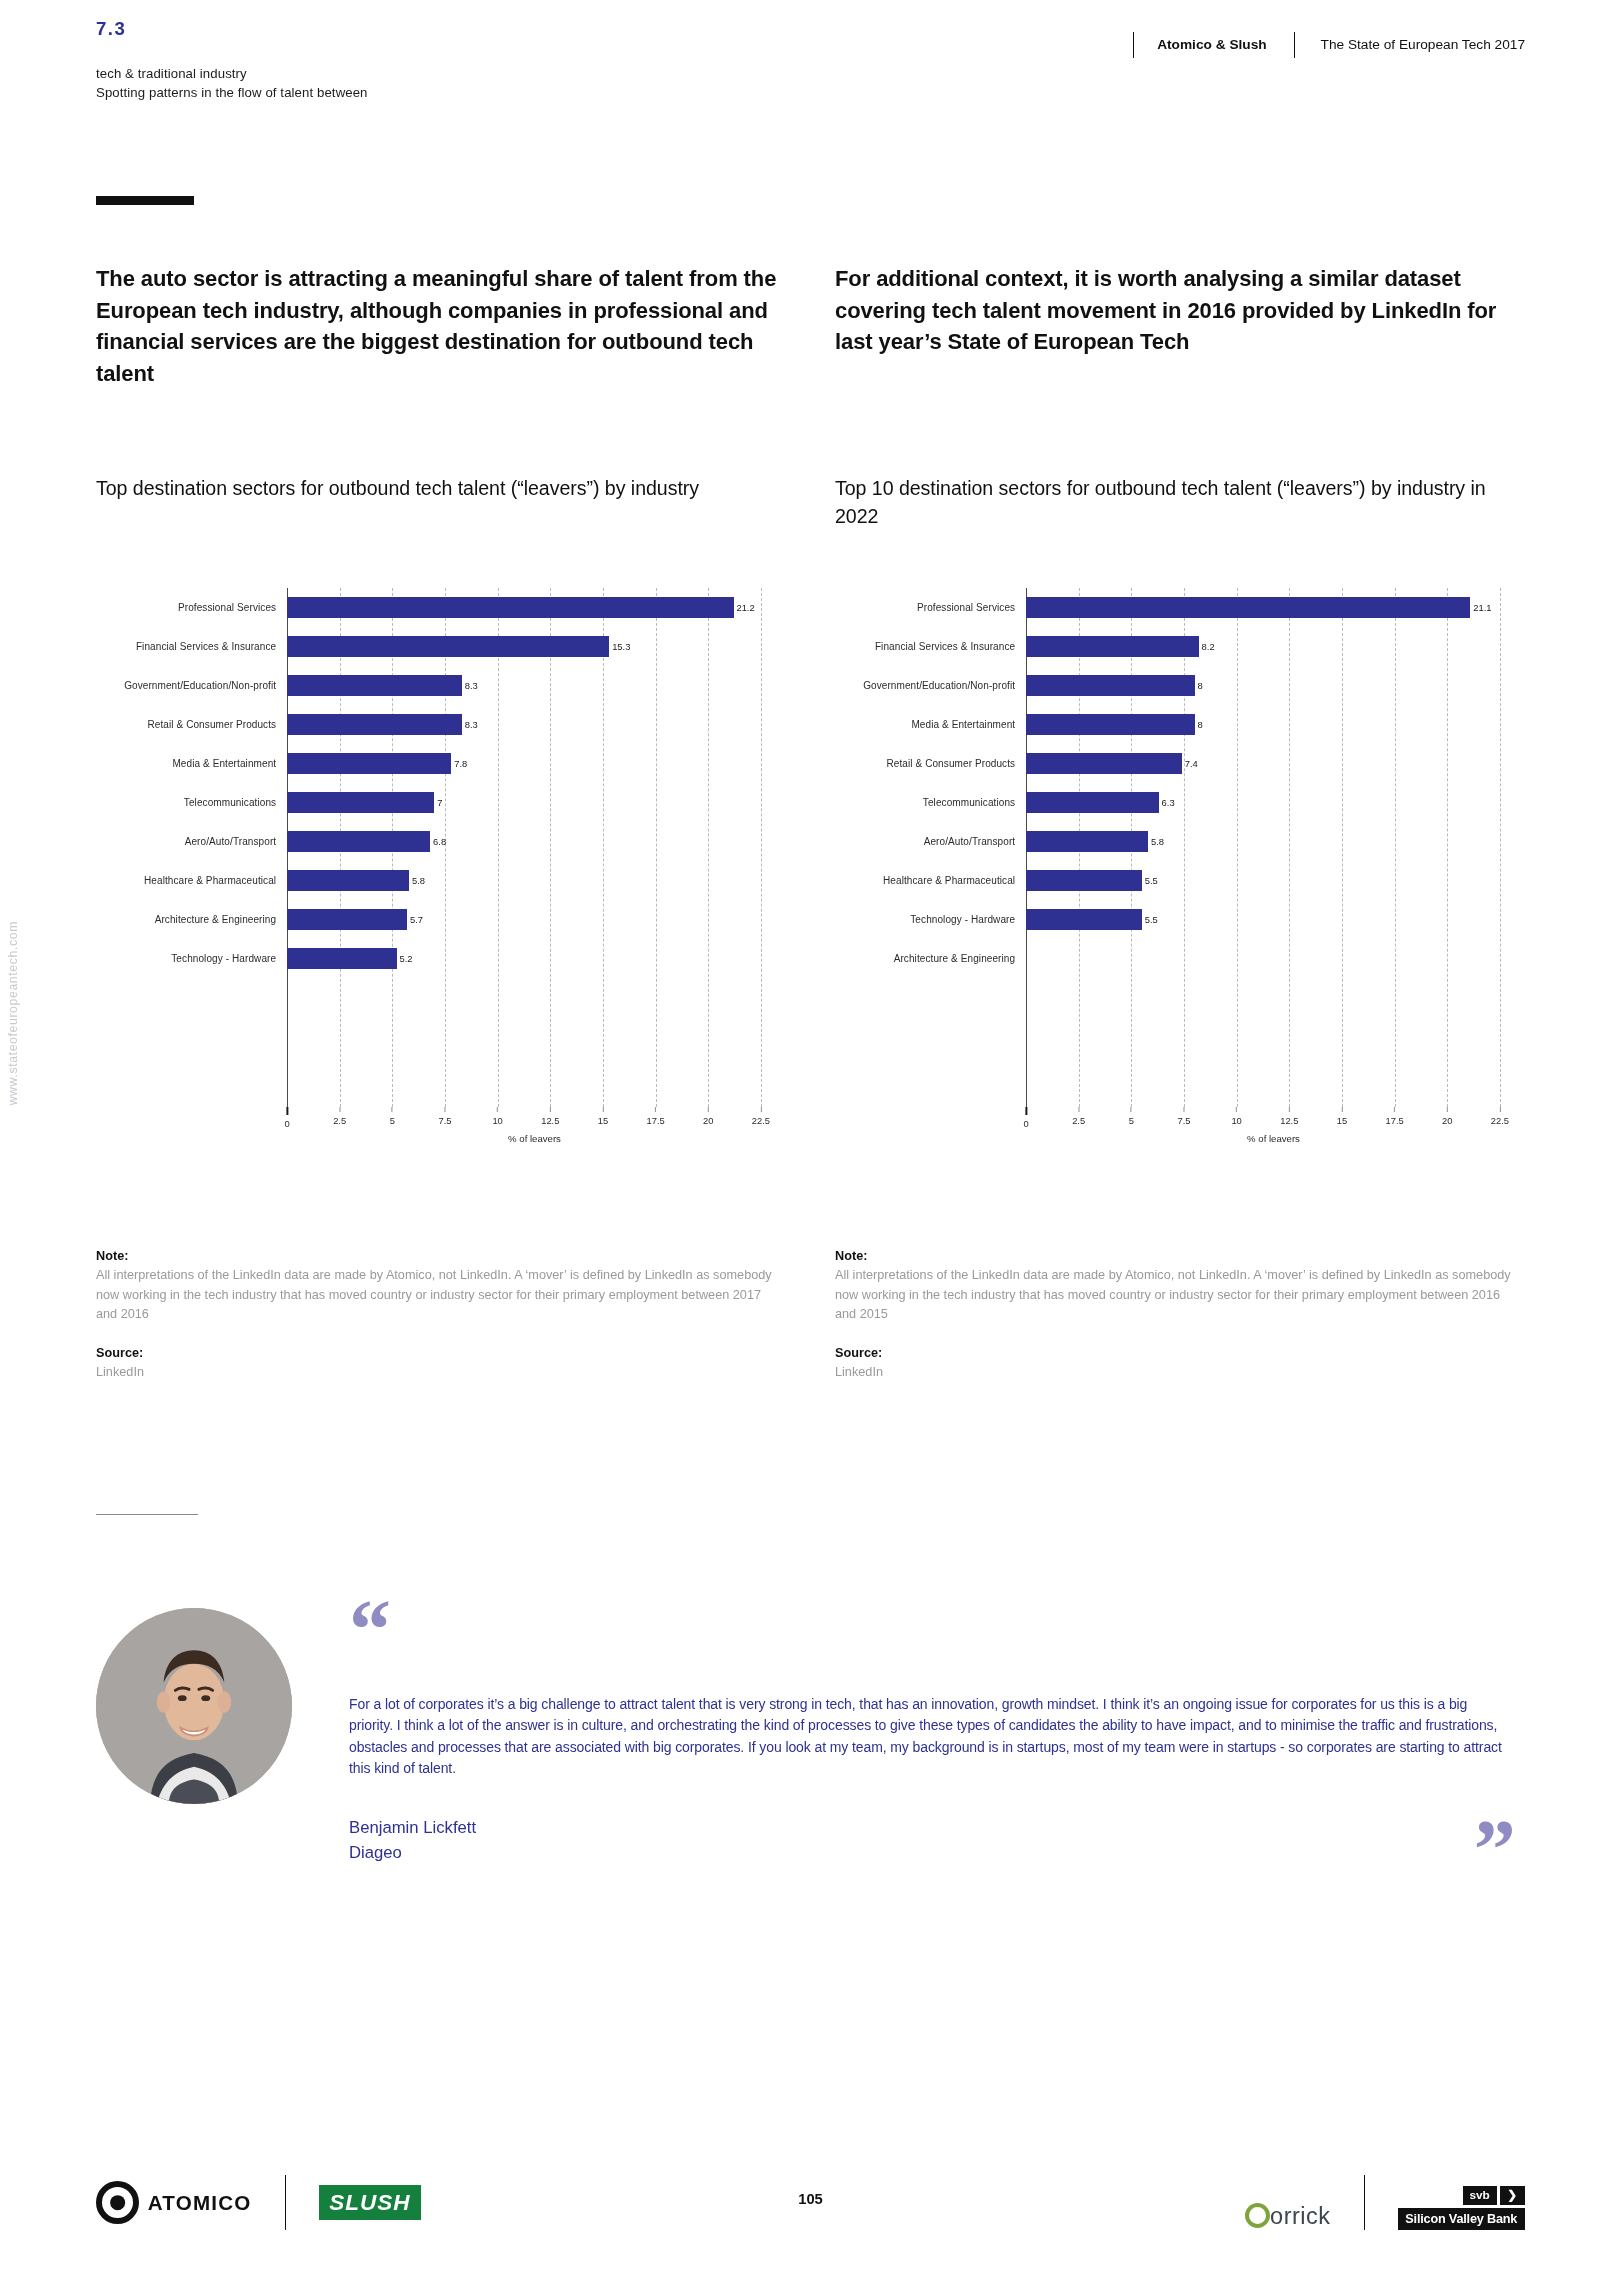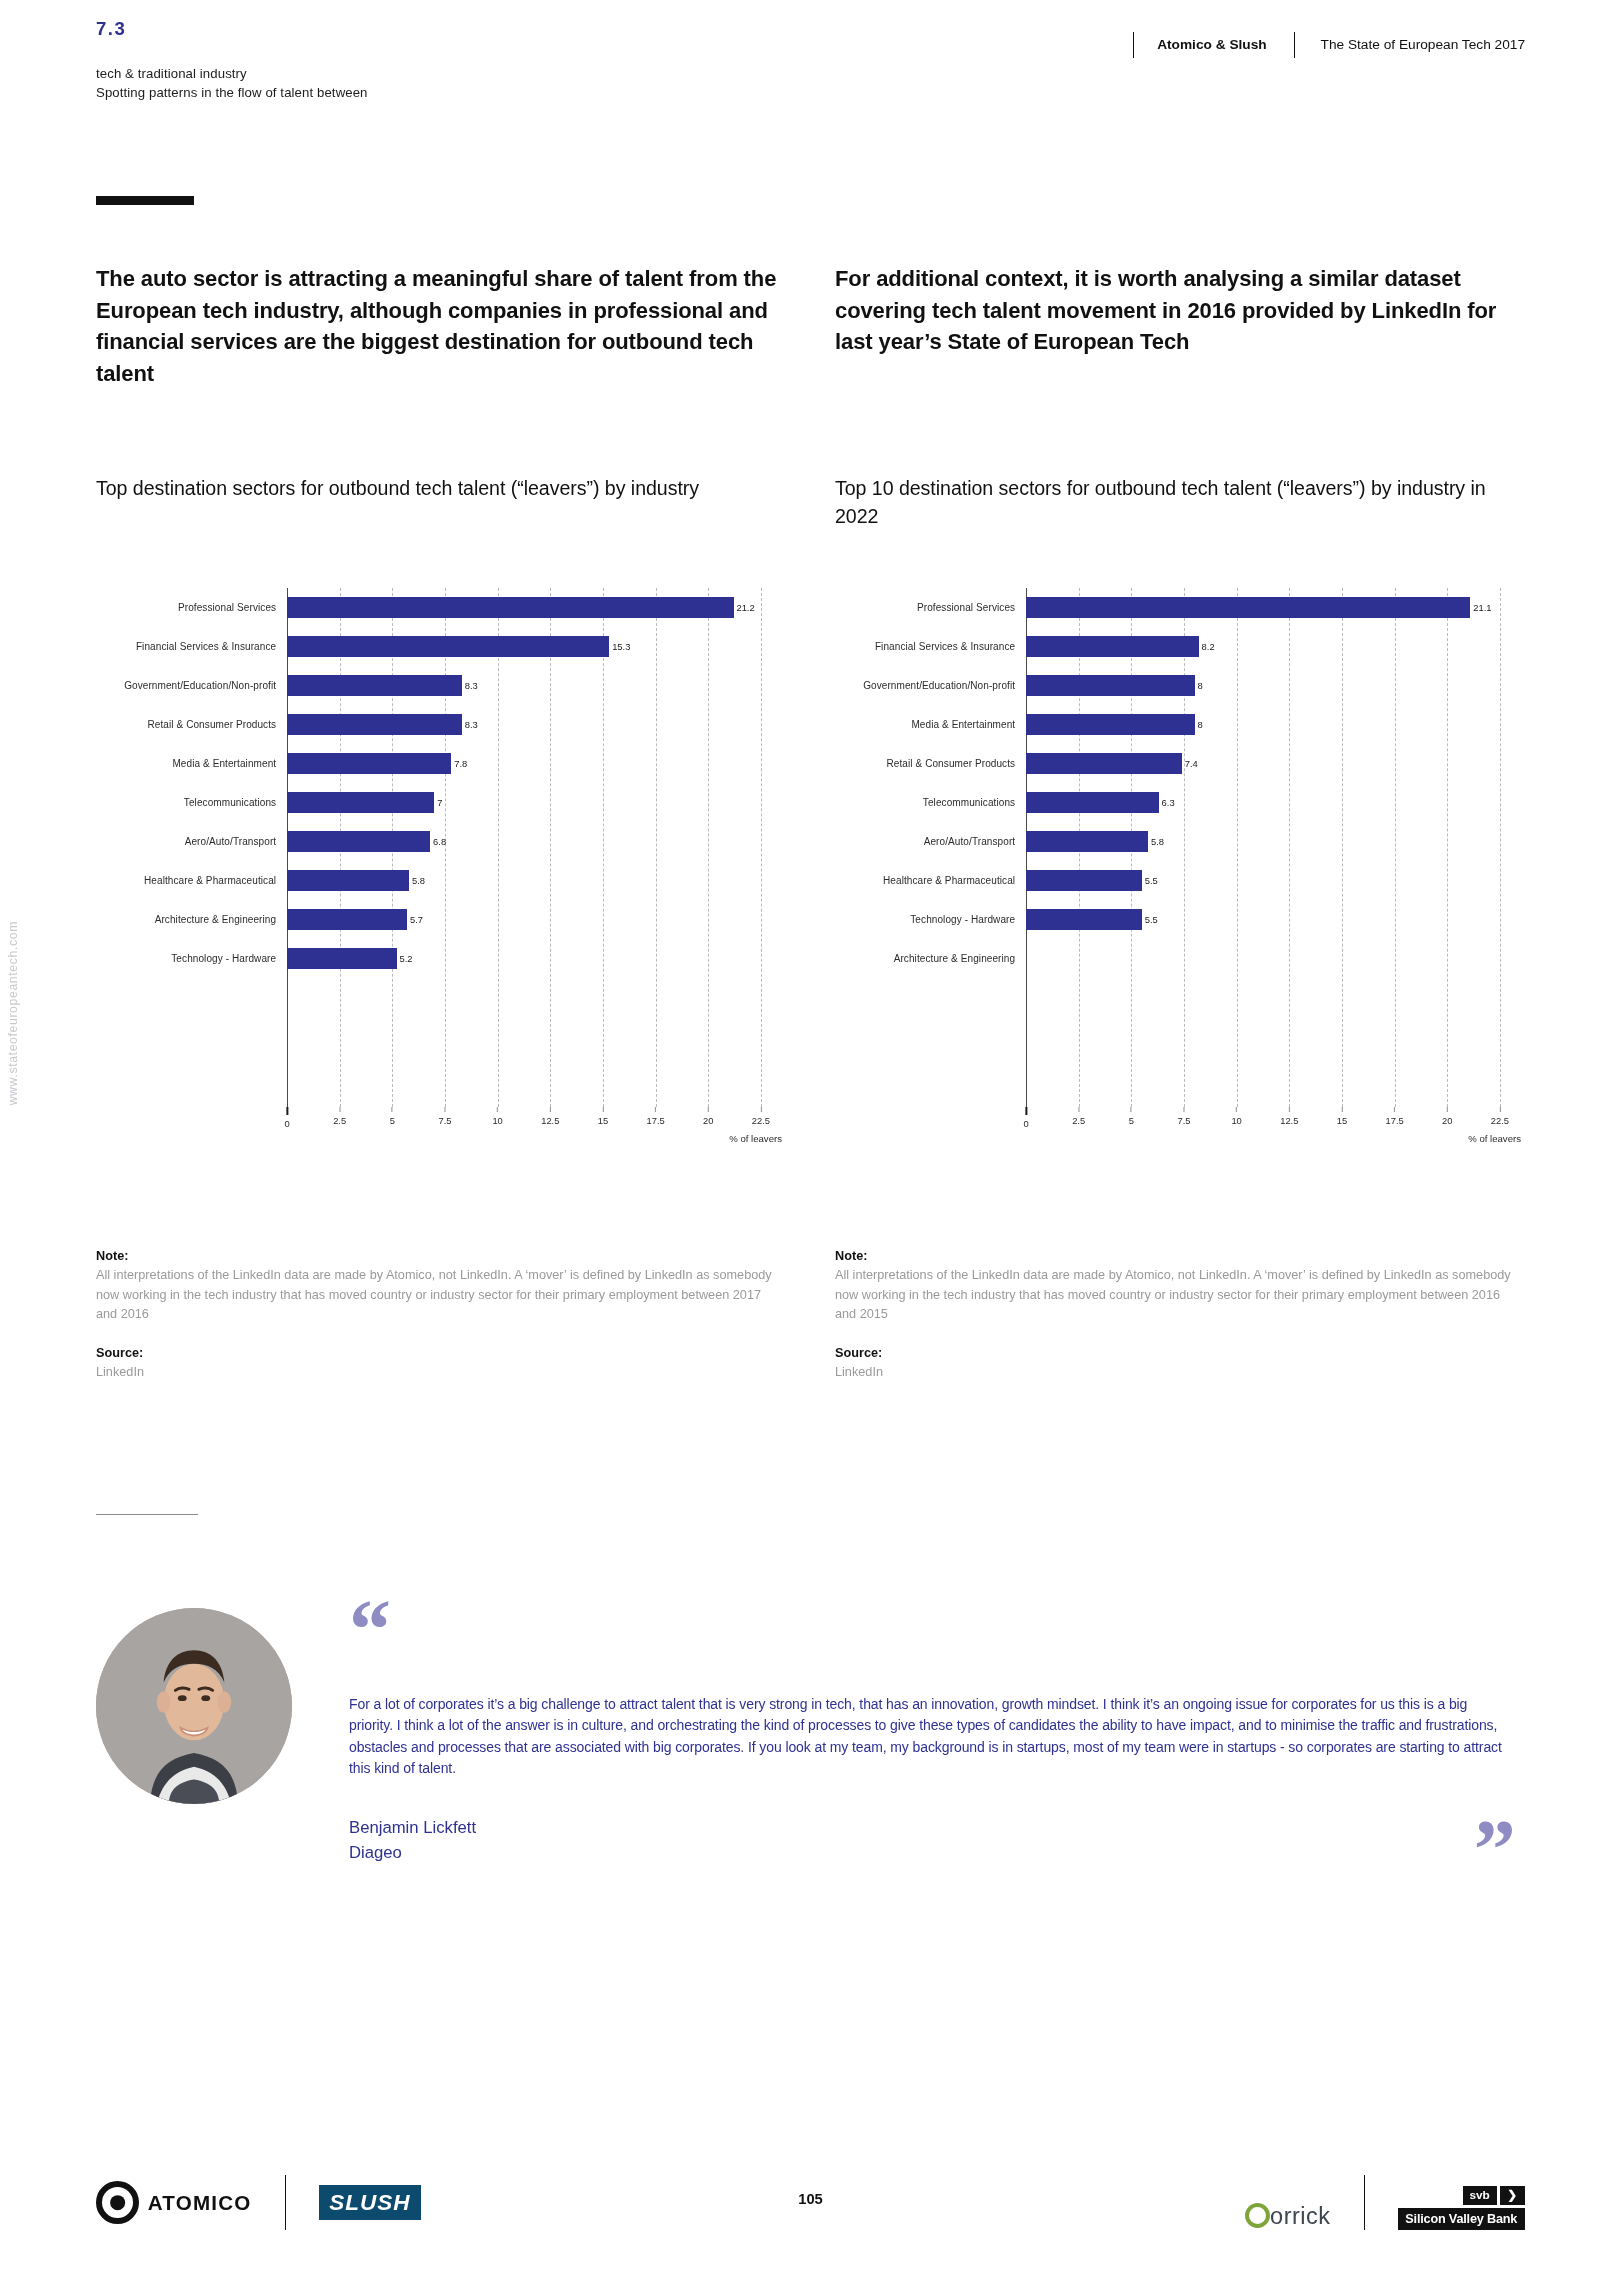--- a/index.html
+++ b/index.html
@@ -93,21 +93,21 @@
   .x-axis { position:relative; height:45px; margin-left:191px; }
   .tick {
     position:absolute; top:0; transform:translateX(-50%);
     font-size:9.4px; color:#2b2b2b; text-align:center;
   }
   .tick .tick-mark {
     display:block; width:1px; height:4.9px; background:#8f8f8f; margin:0 auto 2.9px auto;
   }
   .tick.zero .tick-mark { background:#1a1a1a; width:2px; height:7.8px; }
   .x-label {
-    position:absolute; top:25.5px; left:0; right:0; text-align:right;
+    position:absolute; top:25.5px; left:0; right:0; text-align:center;
     font-size:9.6px; color:#2b2b2b;
   }
 
   
   .note-block { font-size:12.7px; line-height:1.52; }
   .note-head { font-weight:700; color:#111; font-size:12.7px; }
   .note-body { color:#9a9a9a; }
   .note-gap { height:19.6px; }
 
   
@@ -140,21 +140,21 @@
 
   
   .footer { position:absolute; left:96px; right:96px; bottom:59px; height:59px; }
   .footer-left { position:absolute; left:0; top:0; display:flex; align-items:center; height:55px; }
   .atomico-logo { display:flex; align-items:center; gap:8.8px;text-align:center; }
   .atomico-mark { width:43px; height:43px; border-radius:50%; border:6.9px solid #111; background:#fff; position:relative; }
   .atomico-mark:after { content:""; position:absolute; left:50%; top:50%; width:15.7px; height:15.7px; background:#111; border-radius:50%; transform:translate(-50%,-50%); }
   .atomico-word { font-size:20.6px; font-weight:700; letter-spacing:1.2px; color:#111; }
   .vdiv { width:1px; height:55px; background:#111; margin:0 33px; }
   .slush-logo {
-    background:#0c4a6e; color:#fff; font-style:italic; font-weight:700;
+    background:#15803d; color:#fff; font-style:italic; font-weight:700;
     font-size:22.5px; letter-spacing:1px; padding:4.9px 10.8px;
     font-family:"Liberation Sans", sans-serif;
   }
   .page-num {
     position:absolute; left:50%; top:15.7px; transform:translateX(-50%);
     font-size:14.7px; font-weight:700; color:#111;
   }
   .footer-right { position:absolute; right:0; top:0; display:flex; align-items:flex-end; height:55px; }
   .orrick { display:flex; flex-direction:row; align-items:center; }
   .orrick-ring { width:25.5px; height:25.5px; border-radius:50%; border:4.9px solid #7ea53b; margin-bottom:2px; }

